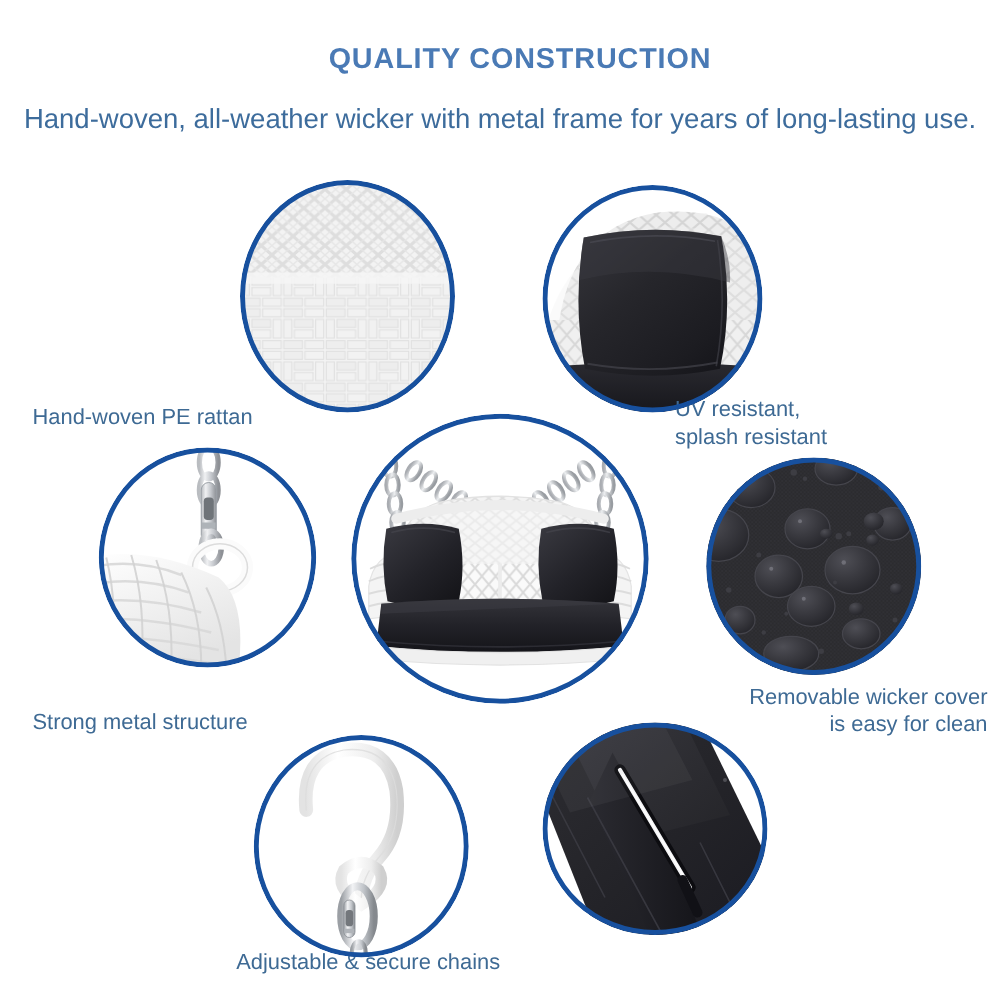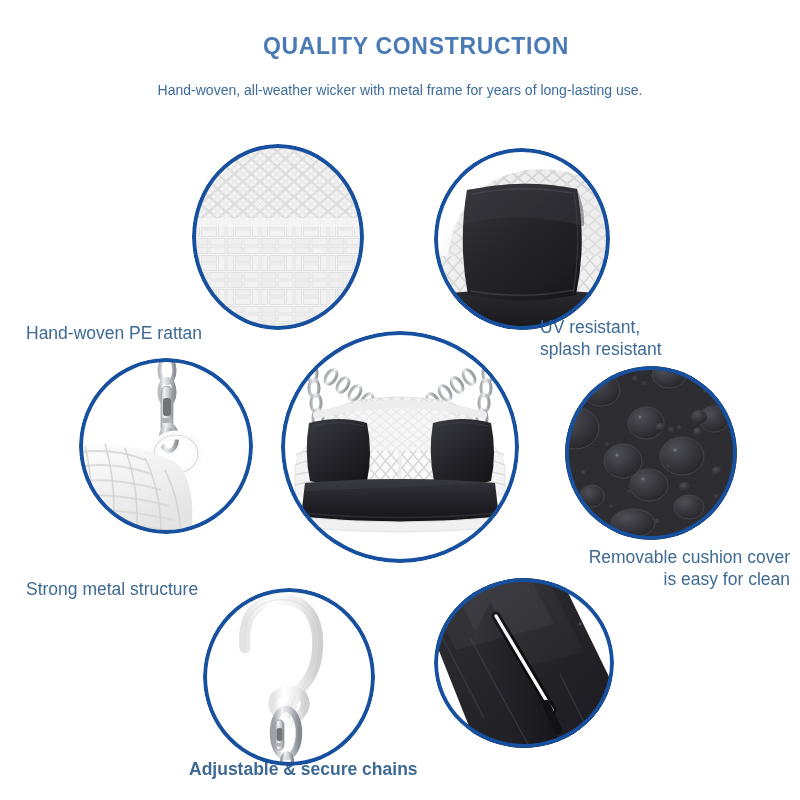--- a/index.html
+++ b/index.html
@@ -18,21 +18,21 @@
     font-size:23px;
     font-weight:bold;
     letter-spacing:0.7px;
     color:#4a7ab5;
     margin-top:33px;
     font-family:"Liberation Sans", sans-serif;
     margin-left:32px;
   }
   #page-subtitle {
     text-align:center;
-    font-size:14px;
+    font-size:22px;
     color:#3d6c9c;
     margin-top:22px;
     font-family:"Liberation Sans", sans-serif;
   }
 
   
   .feature-circle {
     position:absolute;
     border-radius:50%;
     overflow:hidden;
@@ -210,21 +210,21 @@
           <path d="M26 86 Q38 126 34 176"></path>
           <path d="M46 90 Q60 128 58 176"></path>
           <path d="M66 100 Q82 132 82 176"></path>
           <path d="M86 112 Q100 140 102 176"></path>
         </g>
       </g>
     </svg>
   </div>
   <div class="ring"></div>
 </div>
-<div class="feature-label lbl-left" style="left:26px; top:578px; width:260px;">Strong metal structure</div>
+<div class="feature-label lbl-left" style="left:26px; top:566px; width:260px;">Strong metal structure</div>
 
 <div class="feature-circle" style="left:281px; top:331px; width:238px; height:232px;">
   <div class="media">
     <svg viewBox="0 0 238 232" preserveAspectRatio="xMidYMid meet">
       <defs>
         <linearGradient id="chainG" x1="0" y1="0" x2="1" y2="0">
           <stop offset="0" stop-color="#a9acb1"></stop>
           <stop offset="0.45" stop-color="#eceef0"></stop>
           <stop offset="1" stop-color="#989ca1"></stop>
         </linearGradient>
@@ -378,21 +378,21 @@
           <circle cx="75" cy="51" r="1.6"></circle>
             <circle cx="110" cy="84" r="1.8"></circle>
           <circle cx="52" cy="89" r="1.6"></circle>
             <circle cx="78" cy="113" r="1.6"></circle>
         </g>
       </g>
     </svg>
   </div>
   <div class="ring"></div>
 </div>
-<div class="feature-label lbl-right" style="left:510px; top:546px; width:280px;">Removable cushion cover
+<div class="feature-label lbl-right" style="left:510px; top:546px; width:280px;">Removable wicker cover
 is easy for clean</div>
 
 <div class="feature-circle" style="left:203px; top:588px; width:172px; height:178px;">
   <div class="media">
     <svg viewBox="0 0 172 178" preserveAspectRatio="xMidYMid slice">
       <defs>
         <linearGradient id="hookG" x1="0" y1="0" x2="1" y2="0">
           <stop offset="0" stop-color="#e3e3e3"></stop>
           <stop offset="0.35" stop-color="#ffffff"></stop>
           <stop offset="0.75" stop-color="#ededed"></stop>
@@ -417,21 +417,21 @@
         <rect x="72" y="132" width="9" height="30" rx="4.5" fill="url(#carG)" stroke="#8f9399" stroke-width="0.7"></rect>
         <rect x="73.5" y="140" width="6" height="13" rx="2.5" fill="#73777c"></rect>
         <rect x="72.5" y="155" width="8" height="3.5" fill="#b0b4b9"></rect>
       </g>
 
       <ellipse cx="84" cy="174" rx="5.5" ry="9" fill="none" stroke="url(#carG)" stroke-width="3.4"></ellipse>
     </svg>
   </div>
   <div class="ring"></div>
 </div>
-<div class="feature-label lbl-center" style="left:189px; top:758px; width:400px;font-weight:bold;">Adjustable &amp; secure chains</div>
+<div class="feature-label lbl-center" style="left:189px; top:758px; width:400px;">Adjustable &amp; secure chains</div>
 
 <div class="feature-circle" style="left:434px; top:578px; width:180px; height:170px;">
   <div class="media">
     <svg viewBox="0 0 180 170" preserveAspectRatio="xMidYMid slice">
       <defs>
         <linearGradient id="fabA" x1="0" y1="0" x2="1" y2="1">
           <stop offset="0" stop-color="#2f2f34"></stop>
           <stop offset="0.55" stop-color="#232328"></stop>
           <stop offset="1" stop-color="#191920"></stop>
         </linearGradient>

